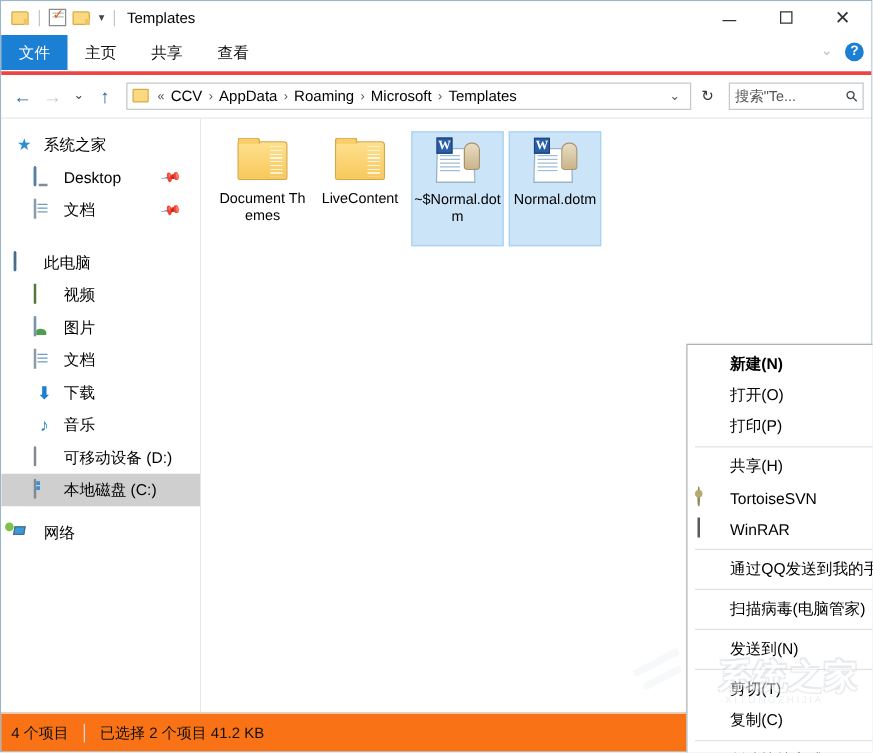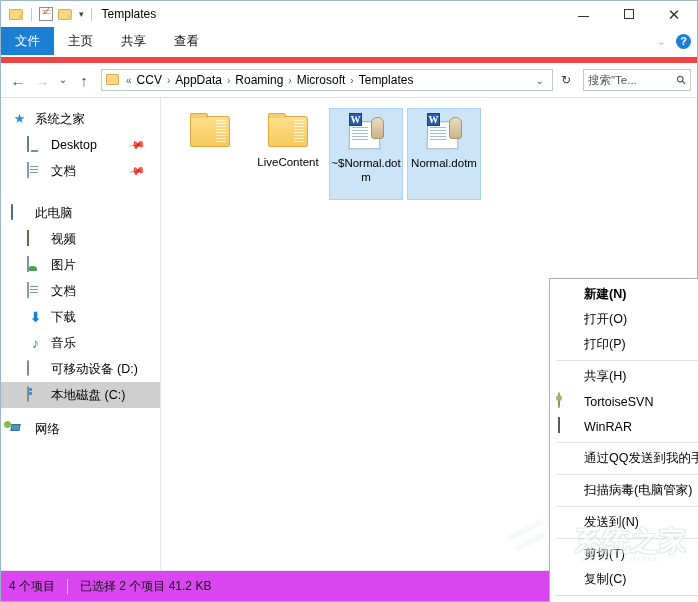--- a/index.html
+++ b/index.html
@@ -125,23 +125,23 @@
     font-size: 15px;
     color: #333;
     line-height: 1;
   }
 
   
   .ribbon {
     height: 30px;
     flex: none;
     display: flex;
-    align-items: flex-start;
-    background: #fff;
-    border-bottom: 6px solid #ef4444;
+    align-items: center;
+    background: #fff;
+    border-bottom: 3px solid #ef4444;
     position: relative;
   }
   .tab {
     display: flex;
     align-items: center;
     justify-content: center;
     padding: 0 14px;
     font-size: 12.5px;
     color: #111;
     height: 28px;
@@ -647,21 +647,21 @@
   
   .statusbar {
     height: 30px;
     flex: none;
     border-top: 1px solid #dfe3e6;
     display: flex;
     align-items: center;
     padding: 0 8px;
     font-size: 12px;
     color: #111;
-    background: #d946ef;
+    background: #f97316;
     position: relative;
   }
   .st-count { padding-right: 12px; }
   .st-sep {
     width: 1px; height: 15px;
     background: #d6d6d6;
     margin-right: 12px;
   }
   .viewbtns {
     position: absolute;
@@ -894,20 +894,21 @@
       </div>
     </div>
 
     <div class="filepane">
       <div class="filegrid">
 
         <div class="fileitem">
           <div class="fileicon">
             <span class="fl-folder"></span>
           </div>
+          <div class="filename">Document Themes</div>
         </div>
 
         <div class="fileitem">
           <div class="fileicon">
             <span class="fl-folder"></span>
           </div>
           <div class="filename">LiveContent</div>
         </div>
 
         <div class="fileitem selected">

